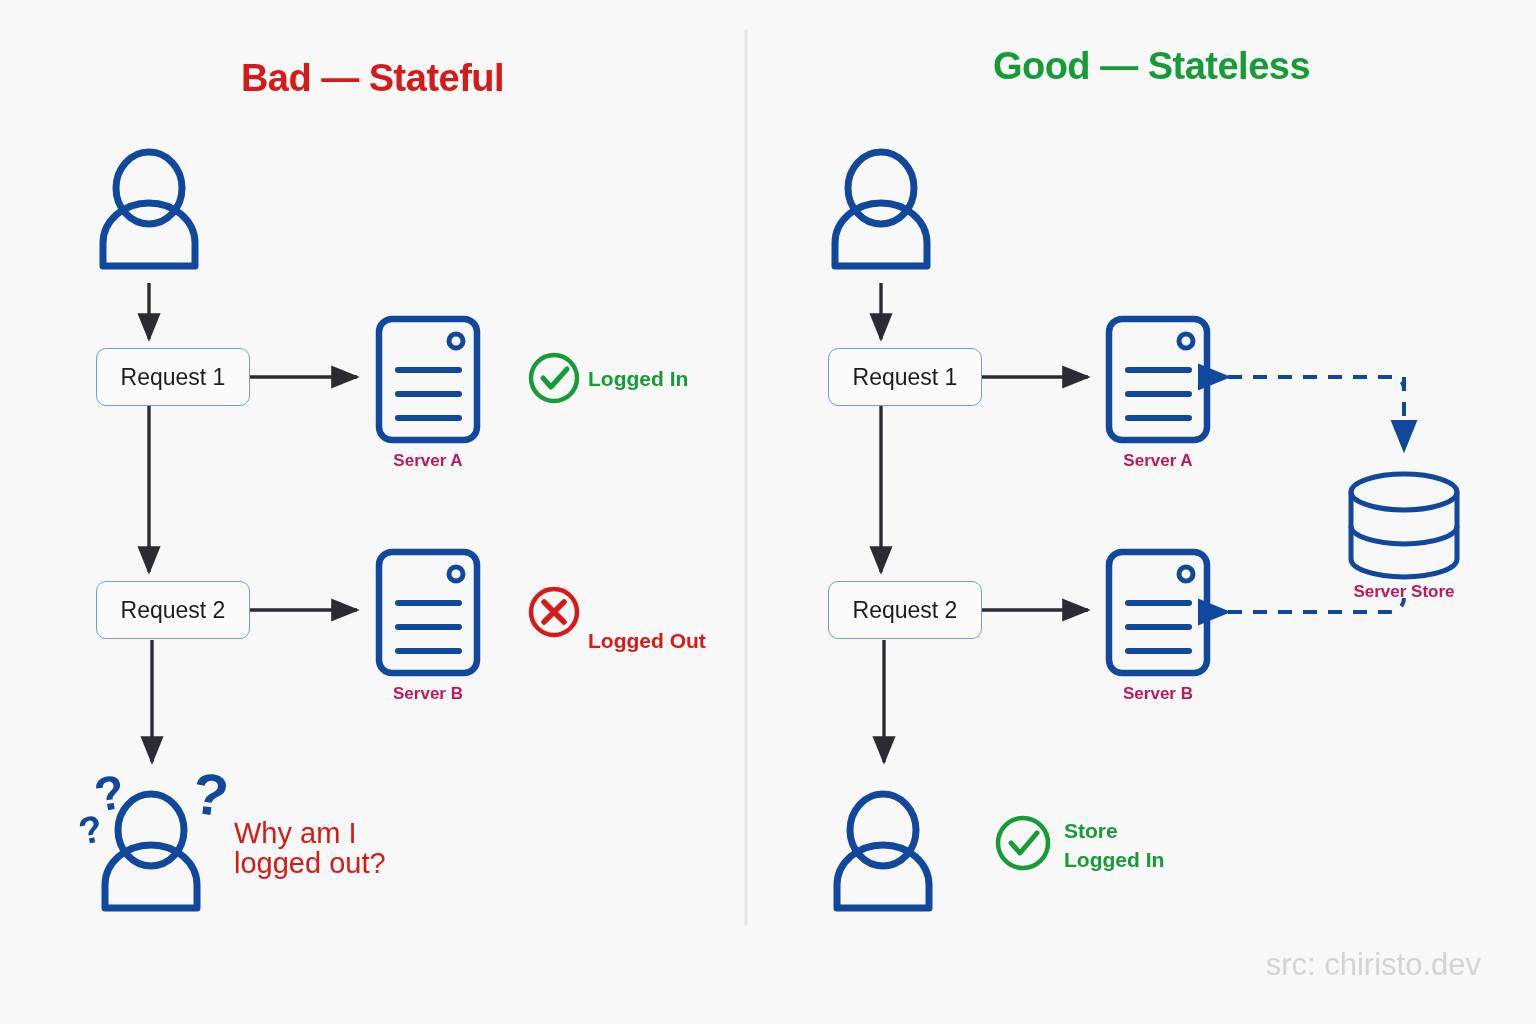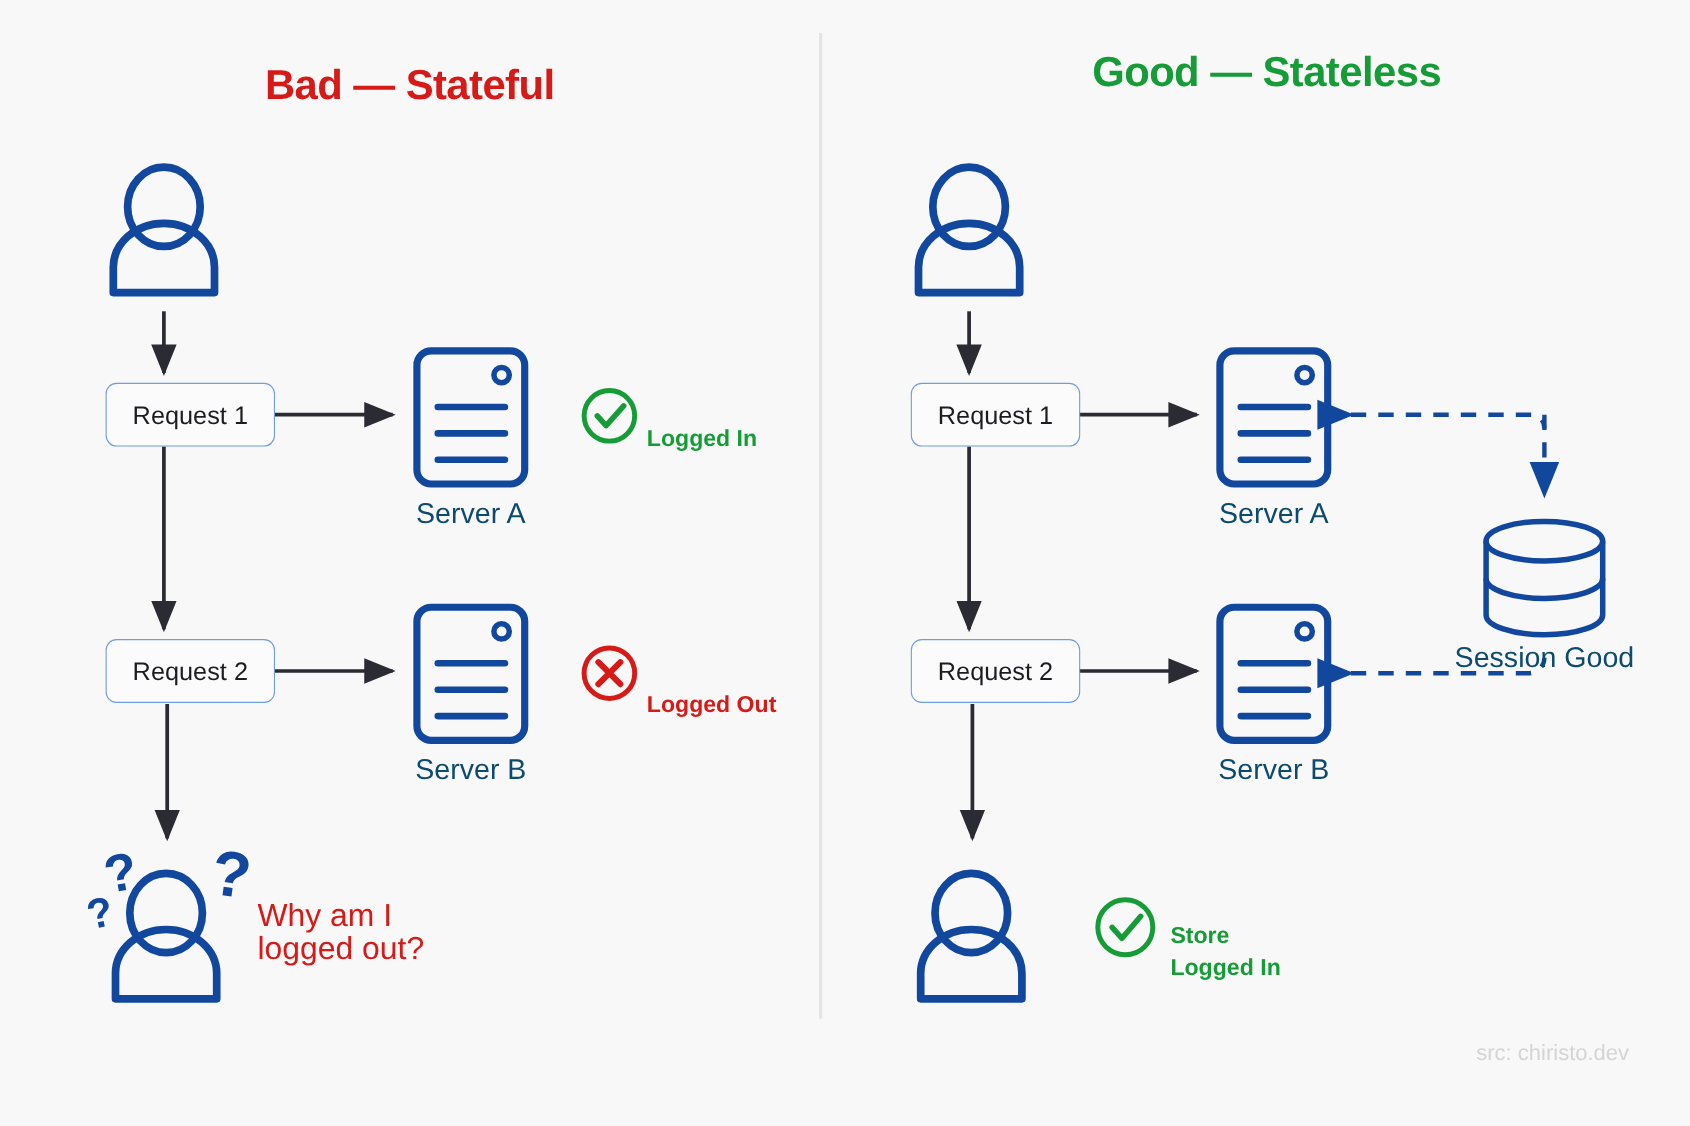--- a/index.html
+++ b/index.html
@@ -31,50 +31,50 @@
     background:#fbfbfb;
     display:flex;align-items:center;justify-content:center;
     font-size:23px;
     color:#1c1c22;
     box-sizing:border-box;
     margin-left:24px;
   }
 
   .node-label{
     position:absolute;
-    font-size:26px;
-    font-weight:normal;
-    color:#0c4a6e;
+    font-size:17px;
+    font-weight:bold;
+    color:#be185d;
     text-align:center;
     white-space:nowrap;
   }
 
   .status-text{
     position:absolute;
     font-size:21px;
     font-weight:bold;
     white-space:nowrap;
     line-height:29px;
   }
-  .status-green{color:#169c37;margin-top:20px;}
+  .status-green{color:#169c37;}
   .status-red{color:#d51a17;}
 
   .bubble-text{
     position:absolute;
     font-size:29px;
     font-weight:normal;
     color:#d51a17;
     line-height:30px;
     white-space:nowrap;
   }
 
   #credit{
     position:absolute;
     right:55px;top:947px;
-    font-size:20px;
+    font-size:31px;
     color:#d4d4d4;
     white-space:nowrap;
   }
 </style>
 </head>
 <body>
 
 <div id="stage">
 
   <div class="panel-title" id="title-bad">Bad — Stateful</div>
@@ -223,20 +223,20 @@
   <div class="bubble-text" style="left:234px;top:848px;text-align:center;">logged out?</div>
 
   <div class="req-box" style="left:804px;top:348px;width:154px;height:58px;">Request 1</div>
 
   <div class="req-box" style="left:804px;top:581px;width:154px;height:58px;">Request 2</div>
 
   <div class="node-label" style="left:1068px;top:451px;width:180px;">Server A</div>
 
   <div class="node-label" style="left:1068px;top:684px;width:180px;">Server B</div>
 
-  <div class="node-label" style="left:1304px;top:582px;width:200px;">Session Good</div>
+  <div class="node-label" style="left:1304px;top:582px;width:200px;">Server Store</div>
 
   <div class="status-text status-green" style="left:1064px;top:816px;">Store</div>
   <div class="status-text status-green" style="left:1064px;top:845px;">Logged In</div>
 
   <div id="credit">src: chiristo.dev</div>
 
 </div>
 
 </body></html>

